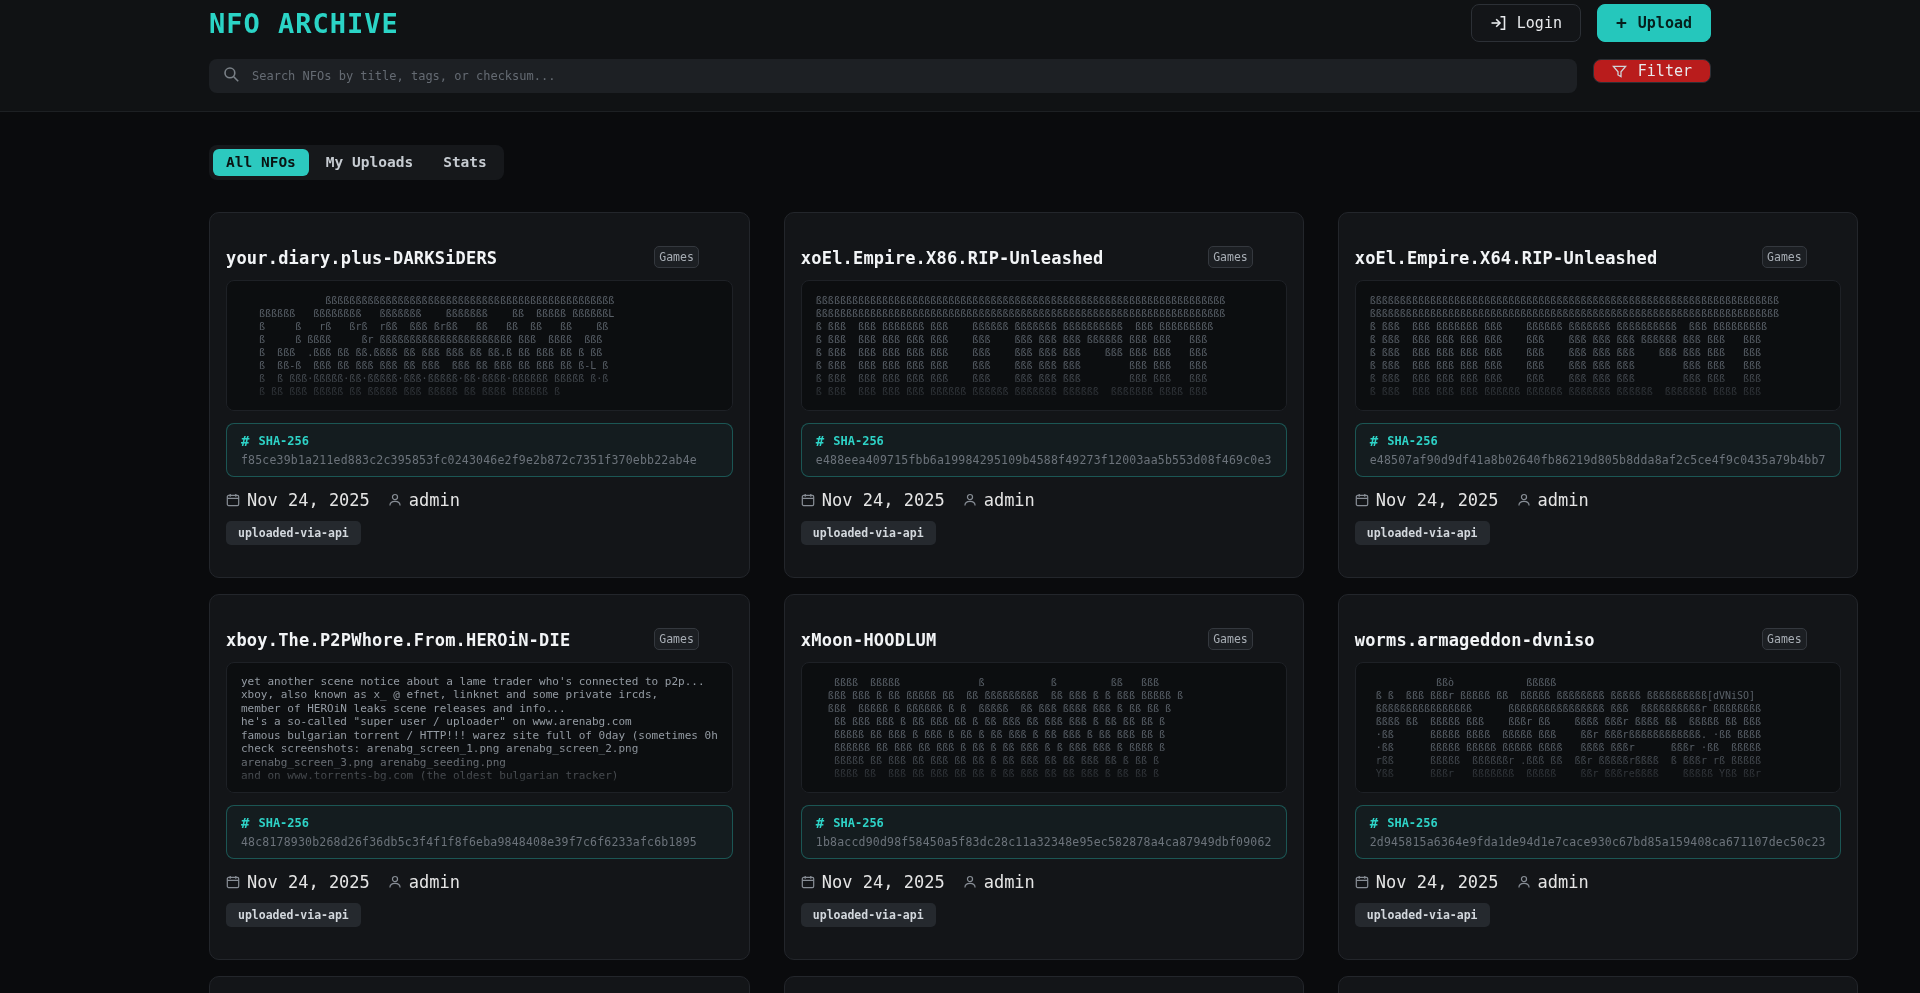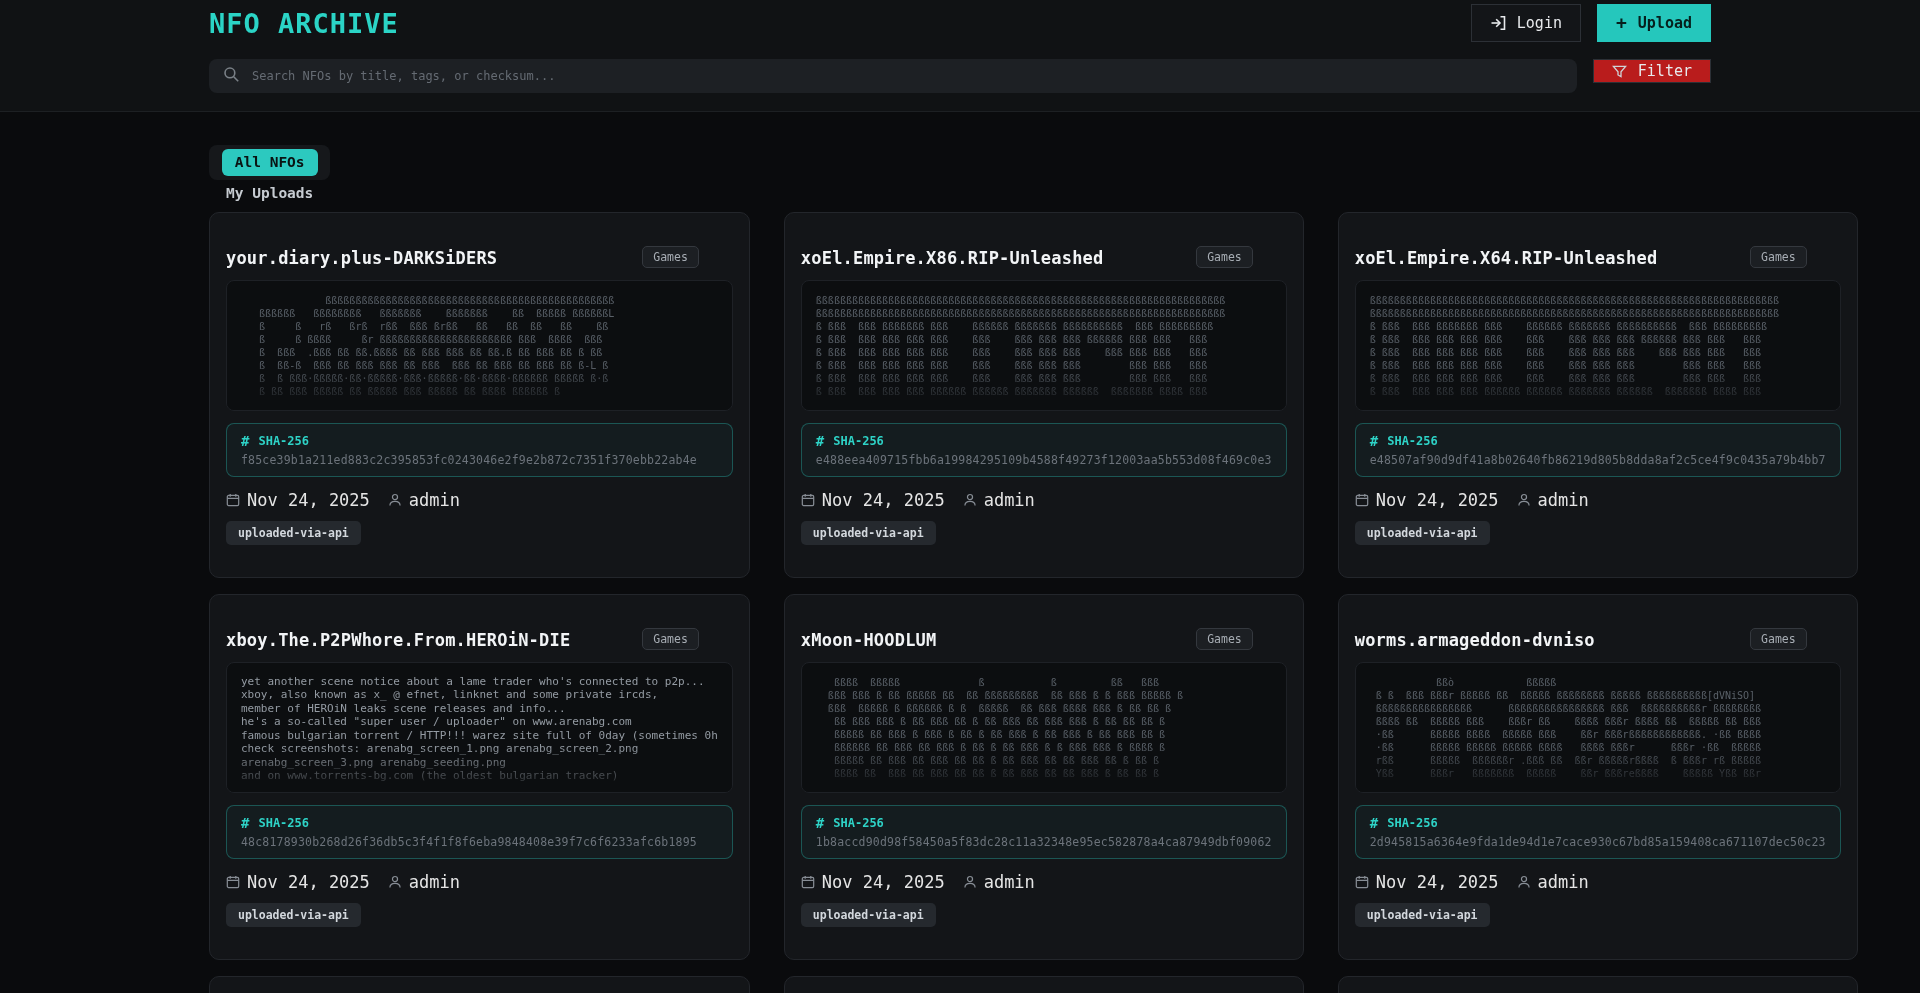--- a/index.html
+++ b/index.html
@@ -11,21 +11,21 @@
   }
   .container { width:1502px; margin:0 auto; }
 
   
   .header { background:#101214; border-bottom:1px solid #1d2023; padding:4px 0 18px; }
   .header-top { display:flex; justify-content:space-between; align-items:center; height:38px; }
   .app-title { font-size:27px; font-weight:bold; color:#2bd4c6; letter-spacing:1px; }
   .header-actions { display:flex; gap:16px; }
   .btn {
     display:inline-flex; align-items:center; gap:11px; height:38px; padding:0 18px;
-    border-radius:0; font-size:15px; font-family:inherit; cursor:pointer;
+    border-radius:8px; font-size:15px; font-family:inherit; cursor:pointer;
     background:#131518; color:#e8eaed; border:1px solid #2c3036;
   }
   .btn svg { display:block; }
   .btn-primary { background:#25c7bc; color:#06201d; border:1px solid #25c7bc; font-weight:bold; }
   .plus-glyph { font-size:18px; font-weight:bold; line-height:1; }
 
   .header-search-row { display:flex; gap:16px; margin-top:17px; }
   .search-box {
     flex:1; display:flex; align-items:center; gap:12px; height:34px;
     background:#1d2024; border-radius:8px; padding:0 14px;
@@ -35,21 +35,21 @@
     flex:1; background:transparent; border:none; outline:none; color:#cfd3d8;
     font-family:inherit; font-size:12px;
   }
   .search-box input::placeholder { color:#656b73; }
   .btn-filter { height:24px; background:#b91c1c; }
 
   
   .main { padding-top:33px; }
   .tabbar {
     display:inline-flex; align-items:center; gap:4px; background:#16181b;
-    border-radius:8px; padding:4px; height:35px;flex-direction:column;
+    border-radius:8px; padding:4px; height:35px;
   }
   .tab {
     font-size:14.5px; padding:4px 13px; border-radius:6px; color:#c6cbd1;
     cursor:pointer; font-weight:bold; line-height:19px;
   }
   .tab.active { background:#2cc9bf; color:#0a1413; }
 
   
   .grid {
     margin-top:32px; display:grid; grid-template-columns:repeat(3,1fr);
@@ -57,21 +57,21 @@
   }
   .card {
     background:#131518; border:1px solid #23262b; border-radius:10px;
     padding:33px 16px 30px; min-height:366px;
   }
   .card.stub { min-height:120px; }
   .card-head { display:flex; justify-content:space-between; align-items:flex-end; }
   .card-title { font-size:17px; font-weight:bold; color:#f2f4f6; letter-spacing:0.2px; }
   .badge {
     font-size:11.5px; color:#a7adb4; background:#1c1f23; border:1px solid #34383e;
-    border-radius:5px; padding:3px 10px; margin-right:34px; white-space:nowrap;
+    border-radius:5px; padding:3px 4px; margin-right:34px; white-space:nowrap;
   }
   .preview {
     position:relative; margin-top:12px; height:131px; overflow:hidden;
     background:#0c0e10; border:1px solid #1e2126; border-radius:8px;
     padding:8px 14px; display:flex; align-items:center;
   }
   .preview.text-preview { align-items:center; padding-top:10px; }
   .preview pre {
     font-family:inherit; font-size:10px; line-height:13px; color:#5a6169;
     white-space:pre; font-weight:normal;

